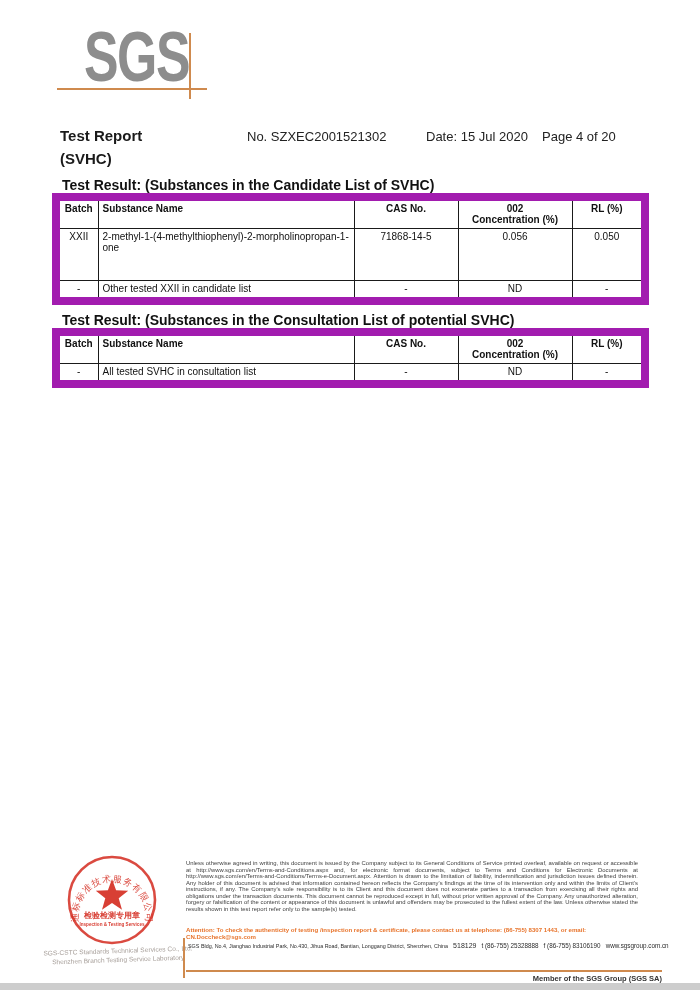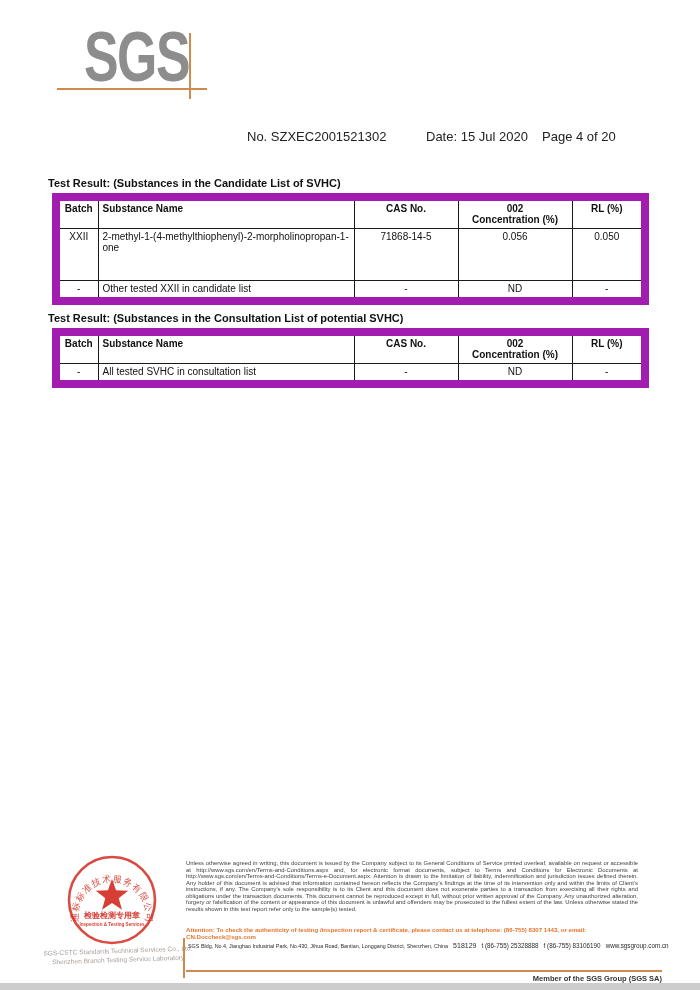--- a/index.html
+++ b/index.html
@@ -12,21 +12,21 @@
              transform:scaleX(0.74);transform-origin:0 0;}
   .logo-hline{position:absolute;left:57px;top:88px;width:150px;height:2px;background:#cf8a4e;}
   .logo-vline{position:absolute;left:189px;top:33px;width:2px;height:66px;background:#cf8a4e;}
 
   
   .rpt-title{position:absolute;left:60px;top:124px;font-size:15px;font-weight:bold;line-height:1.55;}
   .hdr-item{position:absolute;top:129px;font-size:13px;color:#222;}
   .hdr-no{left:247px;} .hdr-date{left:426px;} .hdr-page{left:542px;}
 
   
-  .sec-title{position:absolute;left:48px;font-size:11px;font-weight:bold;color:#111;}
+  .sec-title{position:absolute;left:62px;font-size:14px;font-weight:bold;color:#111;}
   .sec1{top:177px;} .sec2{top:312px;}
 
   
   .rtable{position:absolute;left:52px;border-collapse:collapse;table-layout:fixed;width:589px;
           border:8px solid #a21caf;font-size:10px;color:#111;}
   .t1{top:193px;} .t2{top:328px;}
   .rtable th,.rtable td{border:1px solid #1a1a1a;padding:2px 4px 3px;vertical-align:top;
           text-align:center;overflow-wrap:break-word;}
   .rtable th{font-weight:bold;}
   .rtable .sub{text-align:left;}
@@ -52,20 +52,24 @@
 </style>
 </head>
 <body>
 
 <div id="page">
 
   <div class="logo-text">SGS</div>
   <div class="logo-hline"></div>
   <div class="logo-vline"></div>
 
+  <div class="rpt-title">
+    <div>Test Report</div>
+    <div>(SVHC)</div>
+  </div>
   <div class="hdr-item hdr-no">No. SZXEC2001521302</div>
   <div class="hdr-item hdr-date">Date: 15 Jul 2020</div>
   <div class="hdr-item hdr-page">Page 4 of 20</div>
 
   <div class="sec-title sec1">Test Result: (Substances in the Candidate List of SVHC)</div>
   <table class="rtable t1">
     <colgroup>
         <col style="width:42px">
         <col style="width:256px">
         <col style="width:104px">

